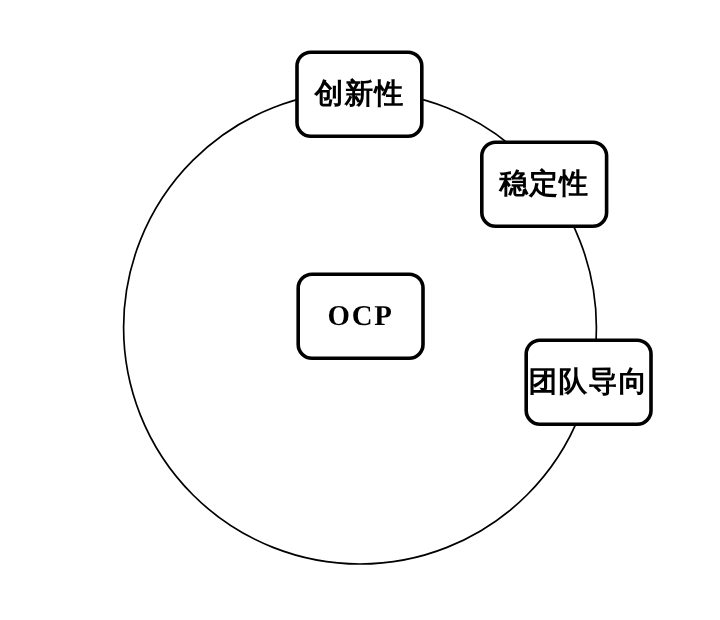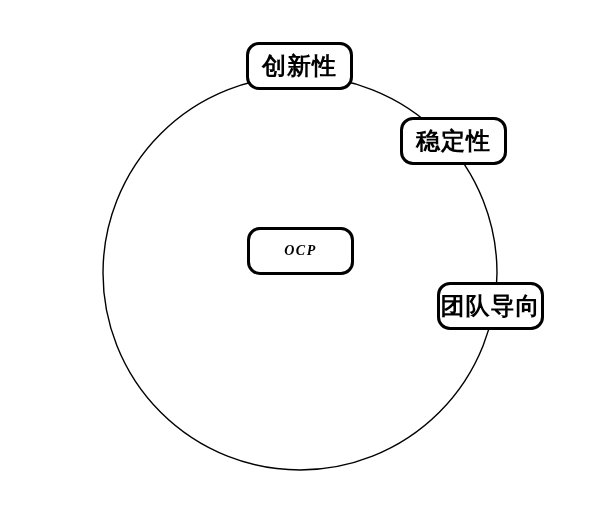--- a/index.html
+++ b/index.html
@@ -18,21 +18,21 @@
   .ring-svg {
     position: absolute;
     left: 0;
     top: 0;
     width: 600px;
     height: 517px;
   }
   .node {
     position: absolute;
     width: 107px;
-    height: 48px;
+    height: 73px;
     box-sizing: border-box;
     background: #ffffff;
     border: 3.5px solid #000000;
     border-radius: 13px;
     display: flex;
     align-items: center;
     justify-content: center;
     font-weight: bold;
     font-size: 24px;
     color: #000000;
@@ -40,21 +40,21 @@
     white-space: nowrap;
     line-height: 1;
   }
   .node-innovation   { left: 246px; top: 42px;  }
   .node-team         { left: 94px;  top: 115px; }
   .node-stability    { left: 400px; top: 117px; }
   .node-enterprising { left: 47px;  top: 283px; width: 113px; }
   .node-people       { left: 437px; top: 282px; }
   .node-detail       { left: 161px; top: 414px; }
   .node-result       { left: 331px; top: 415px; }
-  .node-center       { left: 247px; top: 227px; font-size: 14px; letter-spacing: 1.5px; font-style: italic; }
+  .node-center       { left: 247px; top: 227px; font-size: 24px; letter-spacing: 1.5px; }
 </style>
 </head>
 <body>
 
 <div class="canvas">
 
   <svg class="ring-svg" viewBox="0 0 600 517" aria-hidden="true">
     <circle cx="300" cy="273" r="197" fill="none" stroke="#000000" stroke-width="1.4"></circle>
   </svg>
 

